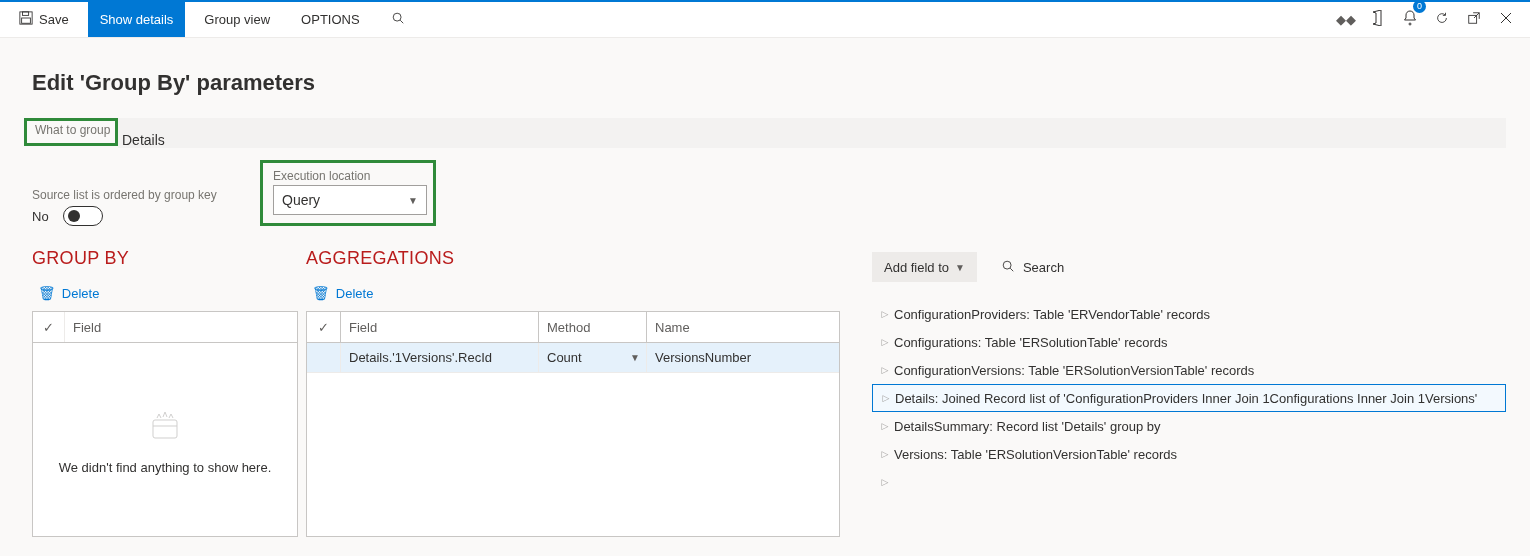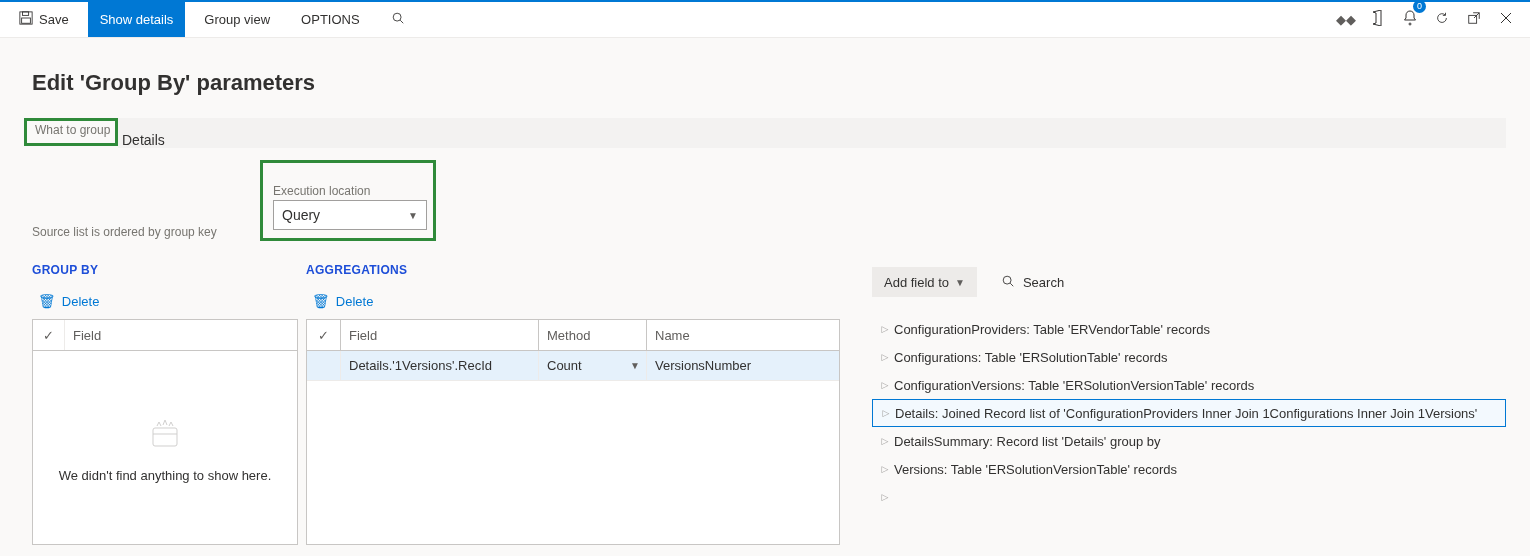--- a/index.html
+++ b/index.html
@@ -27,31 +27,31 @@
   .small-label { color:#777570; font-size:12px; margin-bottom:2px; }
   .what-input { flex:1; background:#f3f2f1; height:30px; display:flex; align-items:flex-end; padding-left:4px; font-size:14px;}
   .hl-green { border:3px solid #2f8a3a; }
 
   
   .row2 { display:flex; align-items:flex-end; margin-top:12px; }
   .src-col { width:236px; padding-left:8px; }
   .toggle-row { display:flex; align-items:center; gap:14px; margin-top:4px; }
   .toggle { width:40px; height:20px; border:1px solid #323130; border-radius:10px; background:#fff; position:relative; }
   .toggle-knob { position:absolute; left:4px; top:3px; width:12px; height:12px; border-radius:50%; background:#323130; }
-  .exec-col { width:176px; border:3px solid #2f8a3a; padding:21px 6px 8px 10px; }
+  .exec-col { width:176px; border:3px solid #2f8a3a; padding:6px 6px 8px 10px; }
   .exec-input { display:flex; align-items:center; justify-content:space-between; border:1px solid #a19f9d; background:#fff; height:30px; padding:0 8px; font-size:14px; margin-top:2px;}
   .chev { font-size:10px; color:#605e5c; }
 
   
   .sections { display:flex; margin-top:22px; padding-left:8px; gap:0; }
   .col-gb { width:266px; }
   .col-ag { width:534px; margin-left:8px; }
   .col-tree { flex:1; margin-left:32px; padding-top:4px; }
 
-  .sec-head { font-size:12px; font-weight:700; color:#1d4ed8; letter-spacing:0.3px; margin-bottom:12px; }
+  .sec-head { font-size:18px; font-weight:400; color:#b91c1c; letter-spacing:0.3px; margin-bottom:12px; }
   .del-link { color:#0078d4; display:flex; align-items:center; gap:6px; cursor:pointer; font-size:13px; padding:4px 0 10px 6px; }
   .del-icon { font-size:14px; }
 
   
   .gb-grid { border:1px solid #c8c6c4; background:#fff; height:226px; display:flex; flex-direction:column; }
   .gb-head { display:flex; border-bottom:1px solid #c8c6c4; }
   .gb-check { width:32px; display:flex; align-items:center; justify-content:center; color:#605e5c; height:30px; border-right:1px solid #edebe9;}
   .gb-col1 { flex:1; display:flex; align-items:center; padding-left:8px; height:30px; color:#605e5c; }
   .gb-empty { flex:1; display:flex; flex-direction:column; align-items:center; justify-content:center; gap:16px; }
   .empty-icon { width:40px; height:40px; display:flex; align-items:center; justify-content:center; opacity:0.5; }
@@ -166,20 +166,26 @@
     <div class="what-input">
       <span>Details</span>
     </div>
   </div>
 
   <style>.what-box{position:relative;} .what-box .small-label{white-space:nowrap;} </style>
 
   <div class="row2">
     <div class="src-col">
       <div class="small-label">Source list is ordered by group key</div>
+      <div class="toggle-row">
+        <span>No</span>
+        <div class="toggle">
+          <div class="toggle-knob"></div>
+        </div>
+      </div>
     </div>
     <div class="exec-col">
       <div class="small-label">Execution location</div>
       <div class="exec-input">
         <span>Query</span>
         <span class="chev">▼</span>
       </div>
     </div>
   </div>
 

